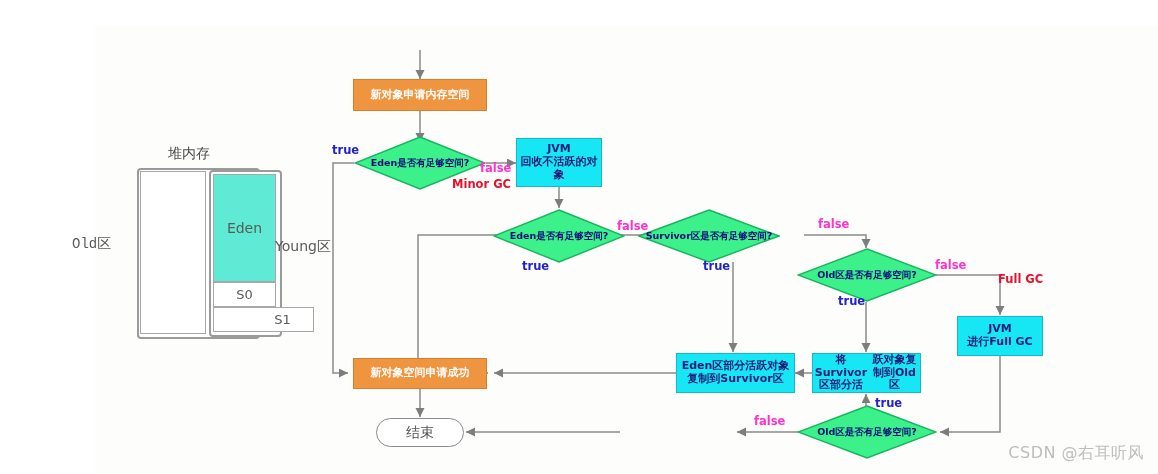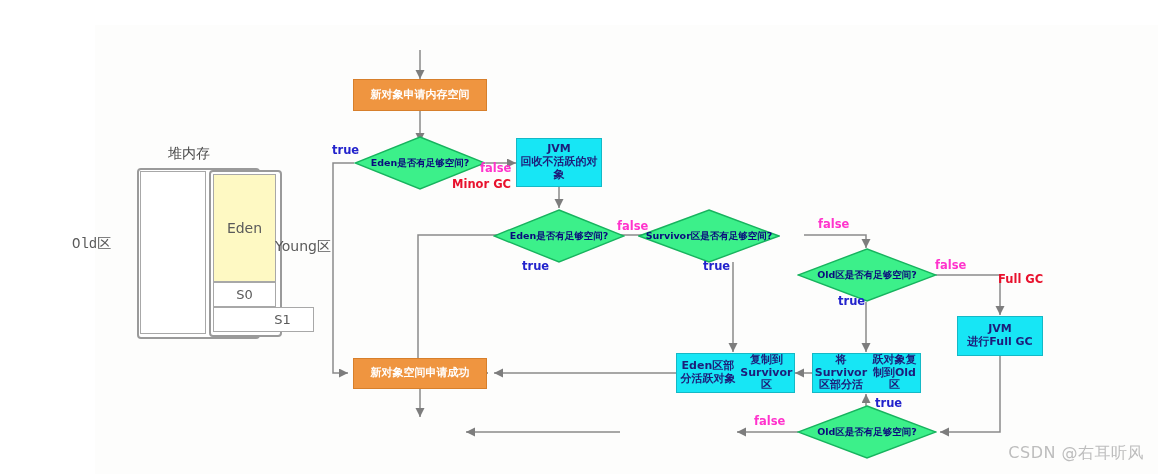--- a/index.html
+++ b/index.html
@@ -27,21 +27,21 @@
   .lbl-gc{color:#e8112d;}
 
   
   #heap{position:absolute;left:137px;top:168px;width:119px;height:167px;
         border:2.2px double #9a9a9a;border-radius:4px;background:#ffffff;}
   #heap-old{position:absolute;left:1px;top:1px;width:64px;height:161px;
         border:1.4px solid #a8a8a8;background:#fff;}
   #young{position:absolute;left:209px;top:170px;width:69px;height:163px;
         border:2.2px double #9a9a9a;border-radius:4px;background:#ffffff;}
   #eden{position:absolute;left:2px;top:2px;width:61px;height:106px;
-        border:1.4px solid #a8a8a8;background:#fef9c3;display:flex;align-items:center;
+        border:1.4px solid #a8a8a8;background:#5eead4;display:flex;align-items:center;
         justify-content:center;color:#5a5a5a;font-size:14px;}
   #s0{position:absolute;left:2px;top:110px;width:61px;height:23px;
         border:1.4px solid #a8a8a8;background:#fff;display:flex;align-items:center;
         justify-content:center;color:#5a5a5a;font-size:13px;}
   #s1{position:absolute;left:2px;top:135px;width:61px;height:23px;
         border:1.4px solid #a8a8a8;background:#fff;display:flex;align-items:center;
         justify-content:center;color:#5a5a5a;font-size:13px;padding-left:38px;}
   .heap-cap{position:absolute;color:#4d4d4d;font-size:14px;white-space:nowrap;}
   .sidetag{position:absolute;color:#5a5a5a;font-size:14px;white-space:nowrap;}
 
@@ -149,40 +149,41 @@
       <polygon points="70,1 139,27 70,53 1,27" fill="#3cf08a" stroke="#17b35e" stroke-width="1.4"></polygon>
     </svg>
     <div class="dlabel">Old区是否有足够空间?</div>
   </div>
 
   <div class="node process-cyan" style="left:957px;top:316px;width:86px;height:40px;flex-direction:column;">
     <span>JVM</span>
     <span>进行Full GC</span>
   </div>
 
-  <div class="node process-cyan" style="left:676px;top:353px;width:119px;height:40px;flex-direction:row;">
+  <div class="node process-cyan" style="left:676px;top:353px;width:119px;height:40px;flex-direction:column;">
     <span>Eden区部分活跃对象</span>
     <span>复制到Survivor区</span>
   </div>
 
   <div class="node process-cyan" style="left:812px;top:353px;width:109px;height:40px;flex-direction:row;">
     <span>将Survivor区部分活</span>
     <span>跃对象复制到Old区</span>
   </div>
 
   <div class="dec-wrap" style="left:797px;top:405px;width:140px;height:54px;">
     <svg width="140" height="54" viewBox="0 0 140 54" xmlns="http://www.w3.org/2000/svg">
       <polygon points="70,1 139,27 70,53 1,27" fill="#3cf08a" stroke="#17b35e" stroke-width="1.4"></polygon>
     </svg>
     <div class="dlabel">Old区是否有足够空间?</div>
   </div>
 
 
   <div class="node process-orange" style="left:353px;top:358px;width:134px;height:31px;">新对象空间申请成功</div>
 
+  <div class="node terminal" style="left:376px;top:418px;width:88px;height:29px;">结束</div>
 
   <div class="elabel lbl-true" style="left:332px;top:143px;">true</div>
   <div class="elabel lbl-false" style="left:480px;top:161px;">false</div>
   <div class="elabel lbl-gc" style="left:452px;top:177px;">Minor GC</div>
 
   <div class="elabel lbl-true" style="left:522px;top:259px;">true</div>
   <div class="elabel lbl-false" style="left:617px;top:219px;">false</div>
 
   <div class="elabel lbl-true" style="left:703px;top:259px;">true</div>
   <div class="elabel lbl-false" style="left:818px;top:217px;">false</div>

